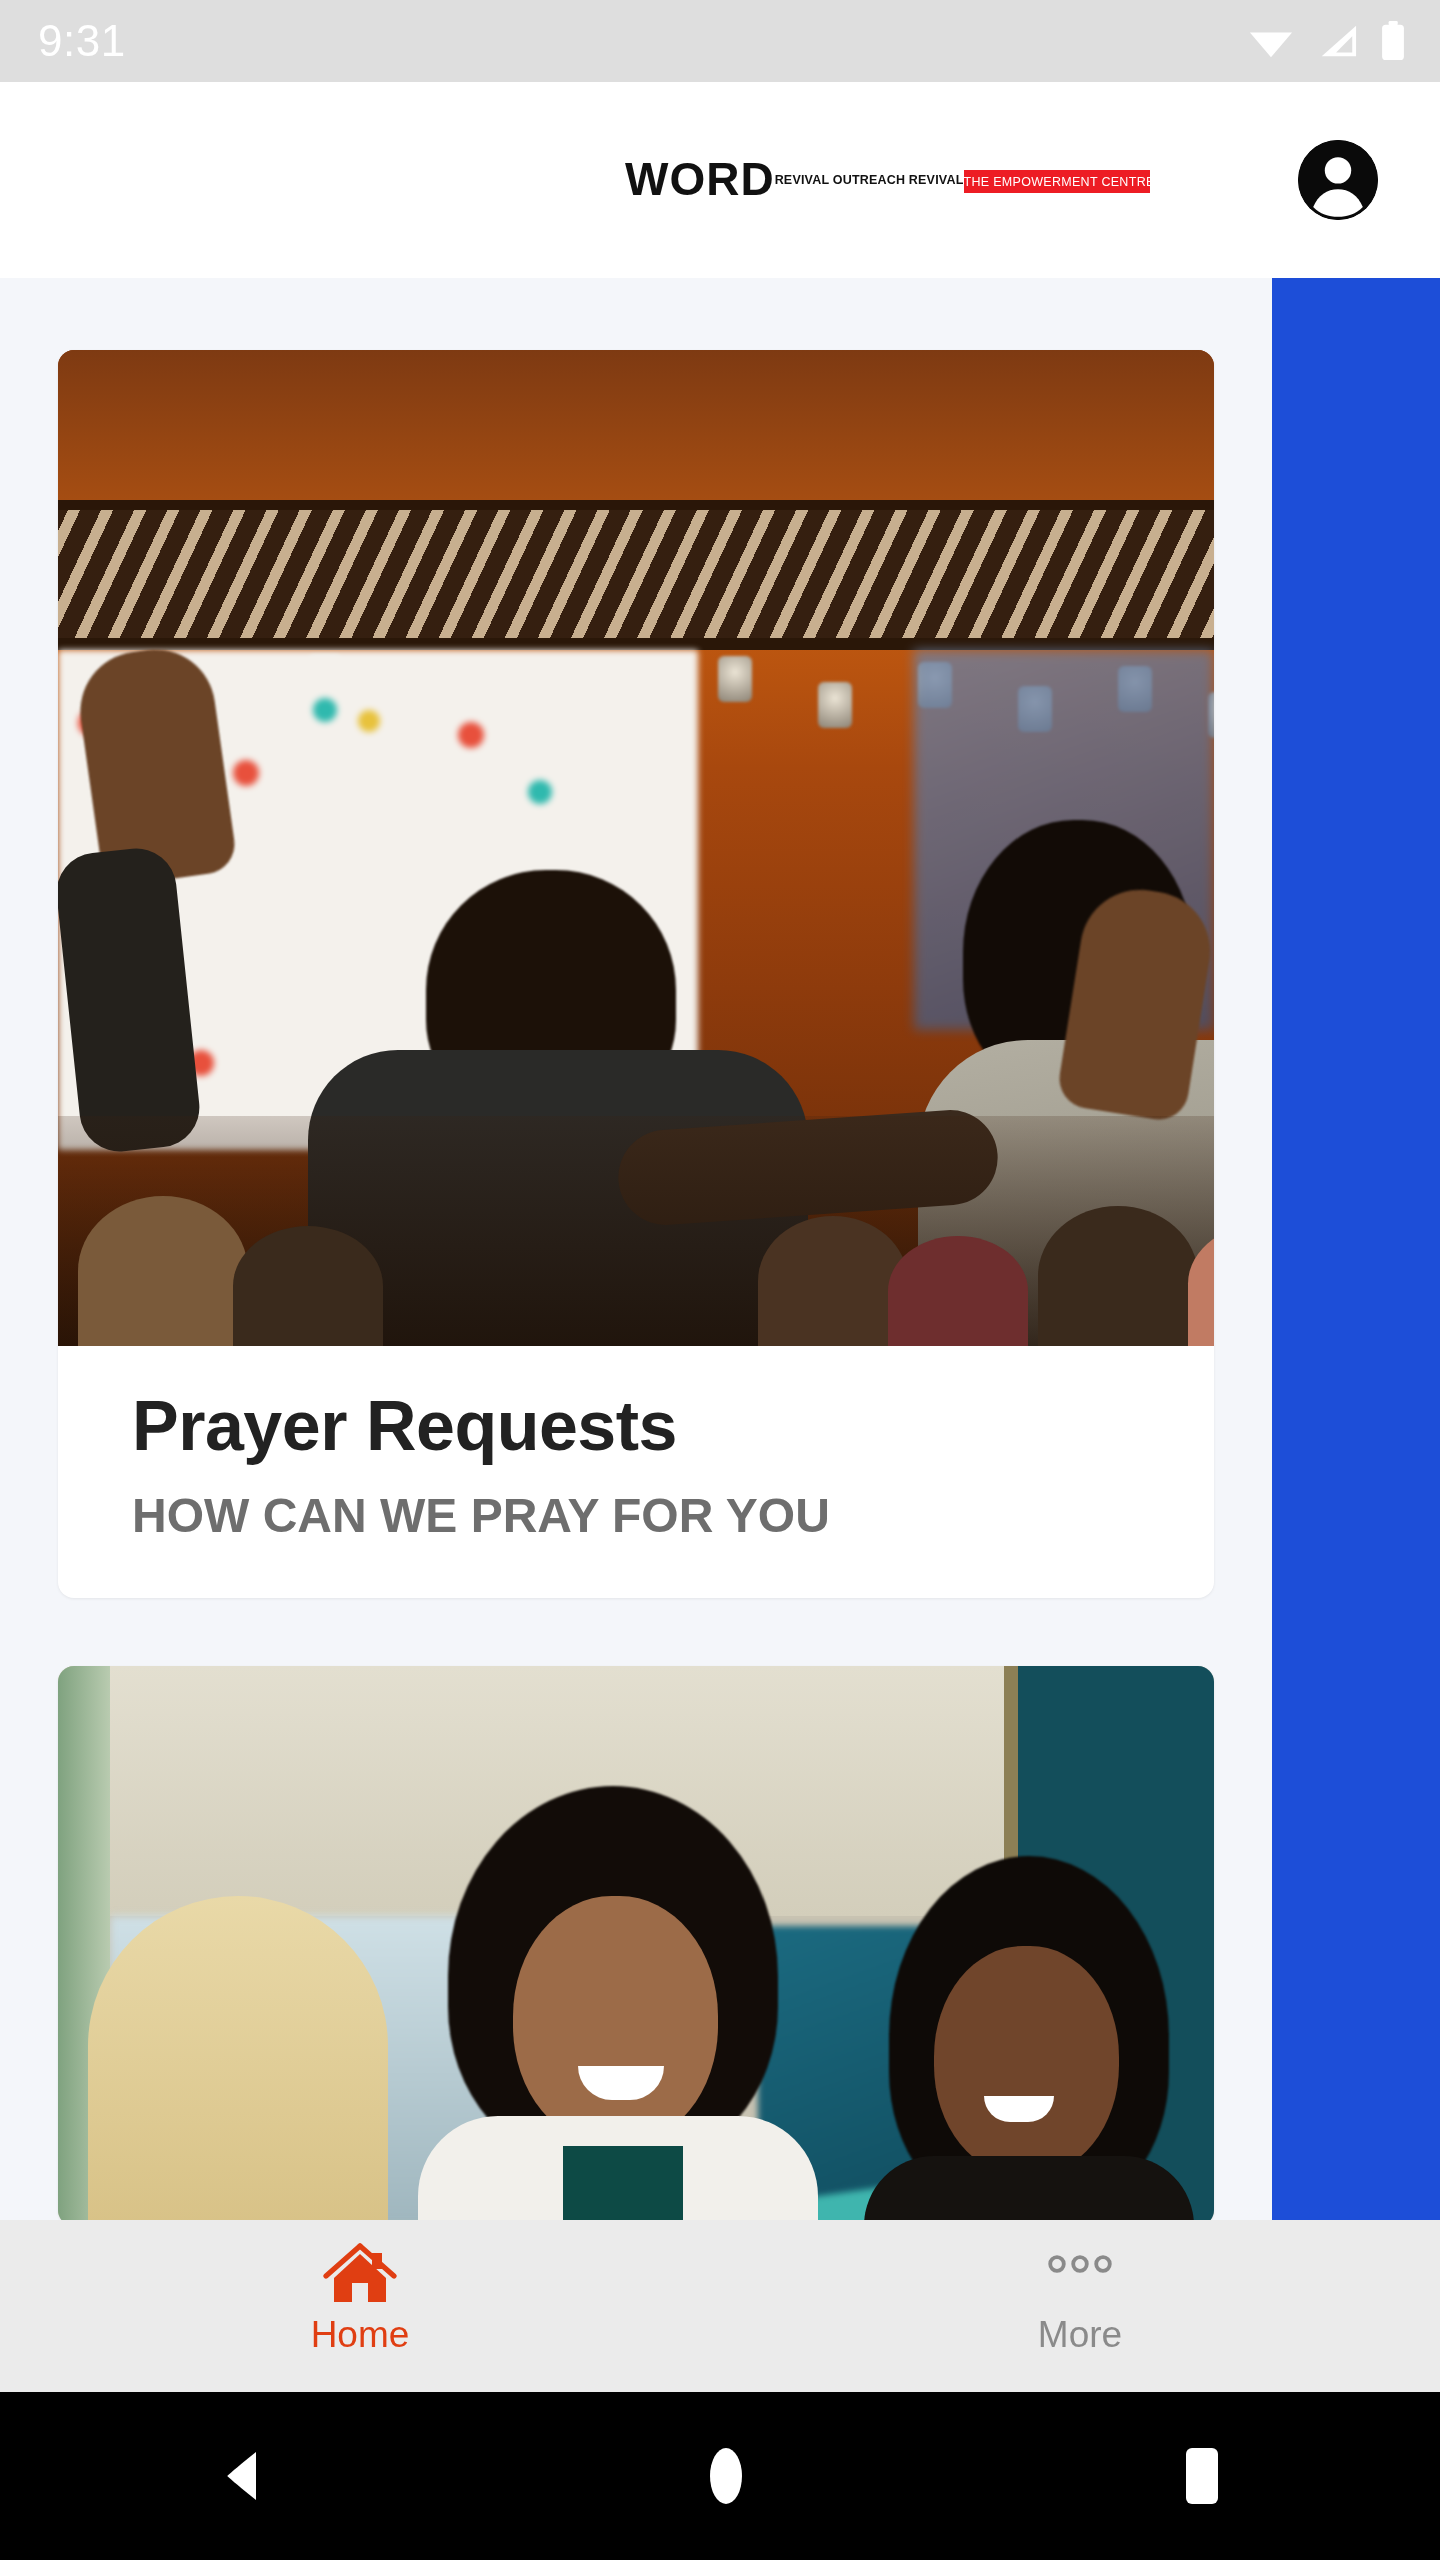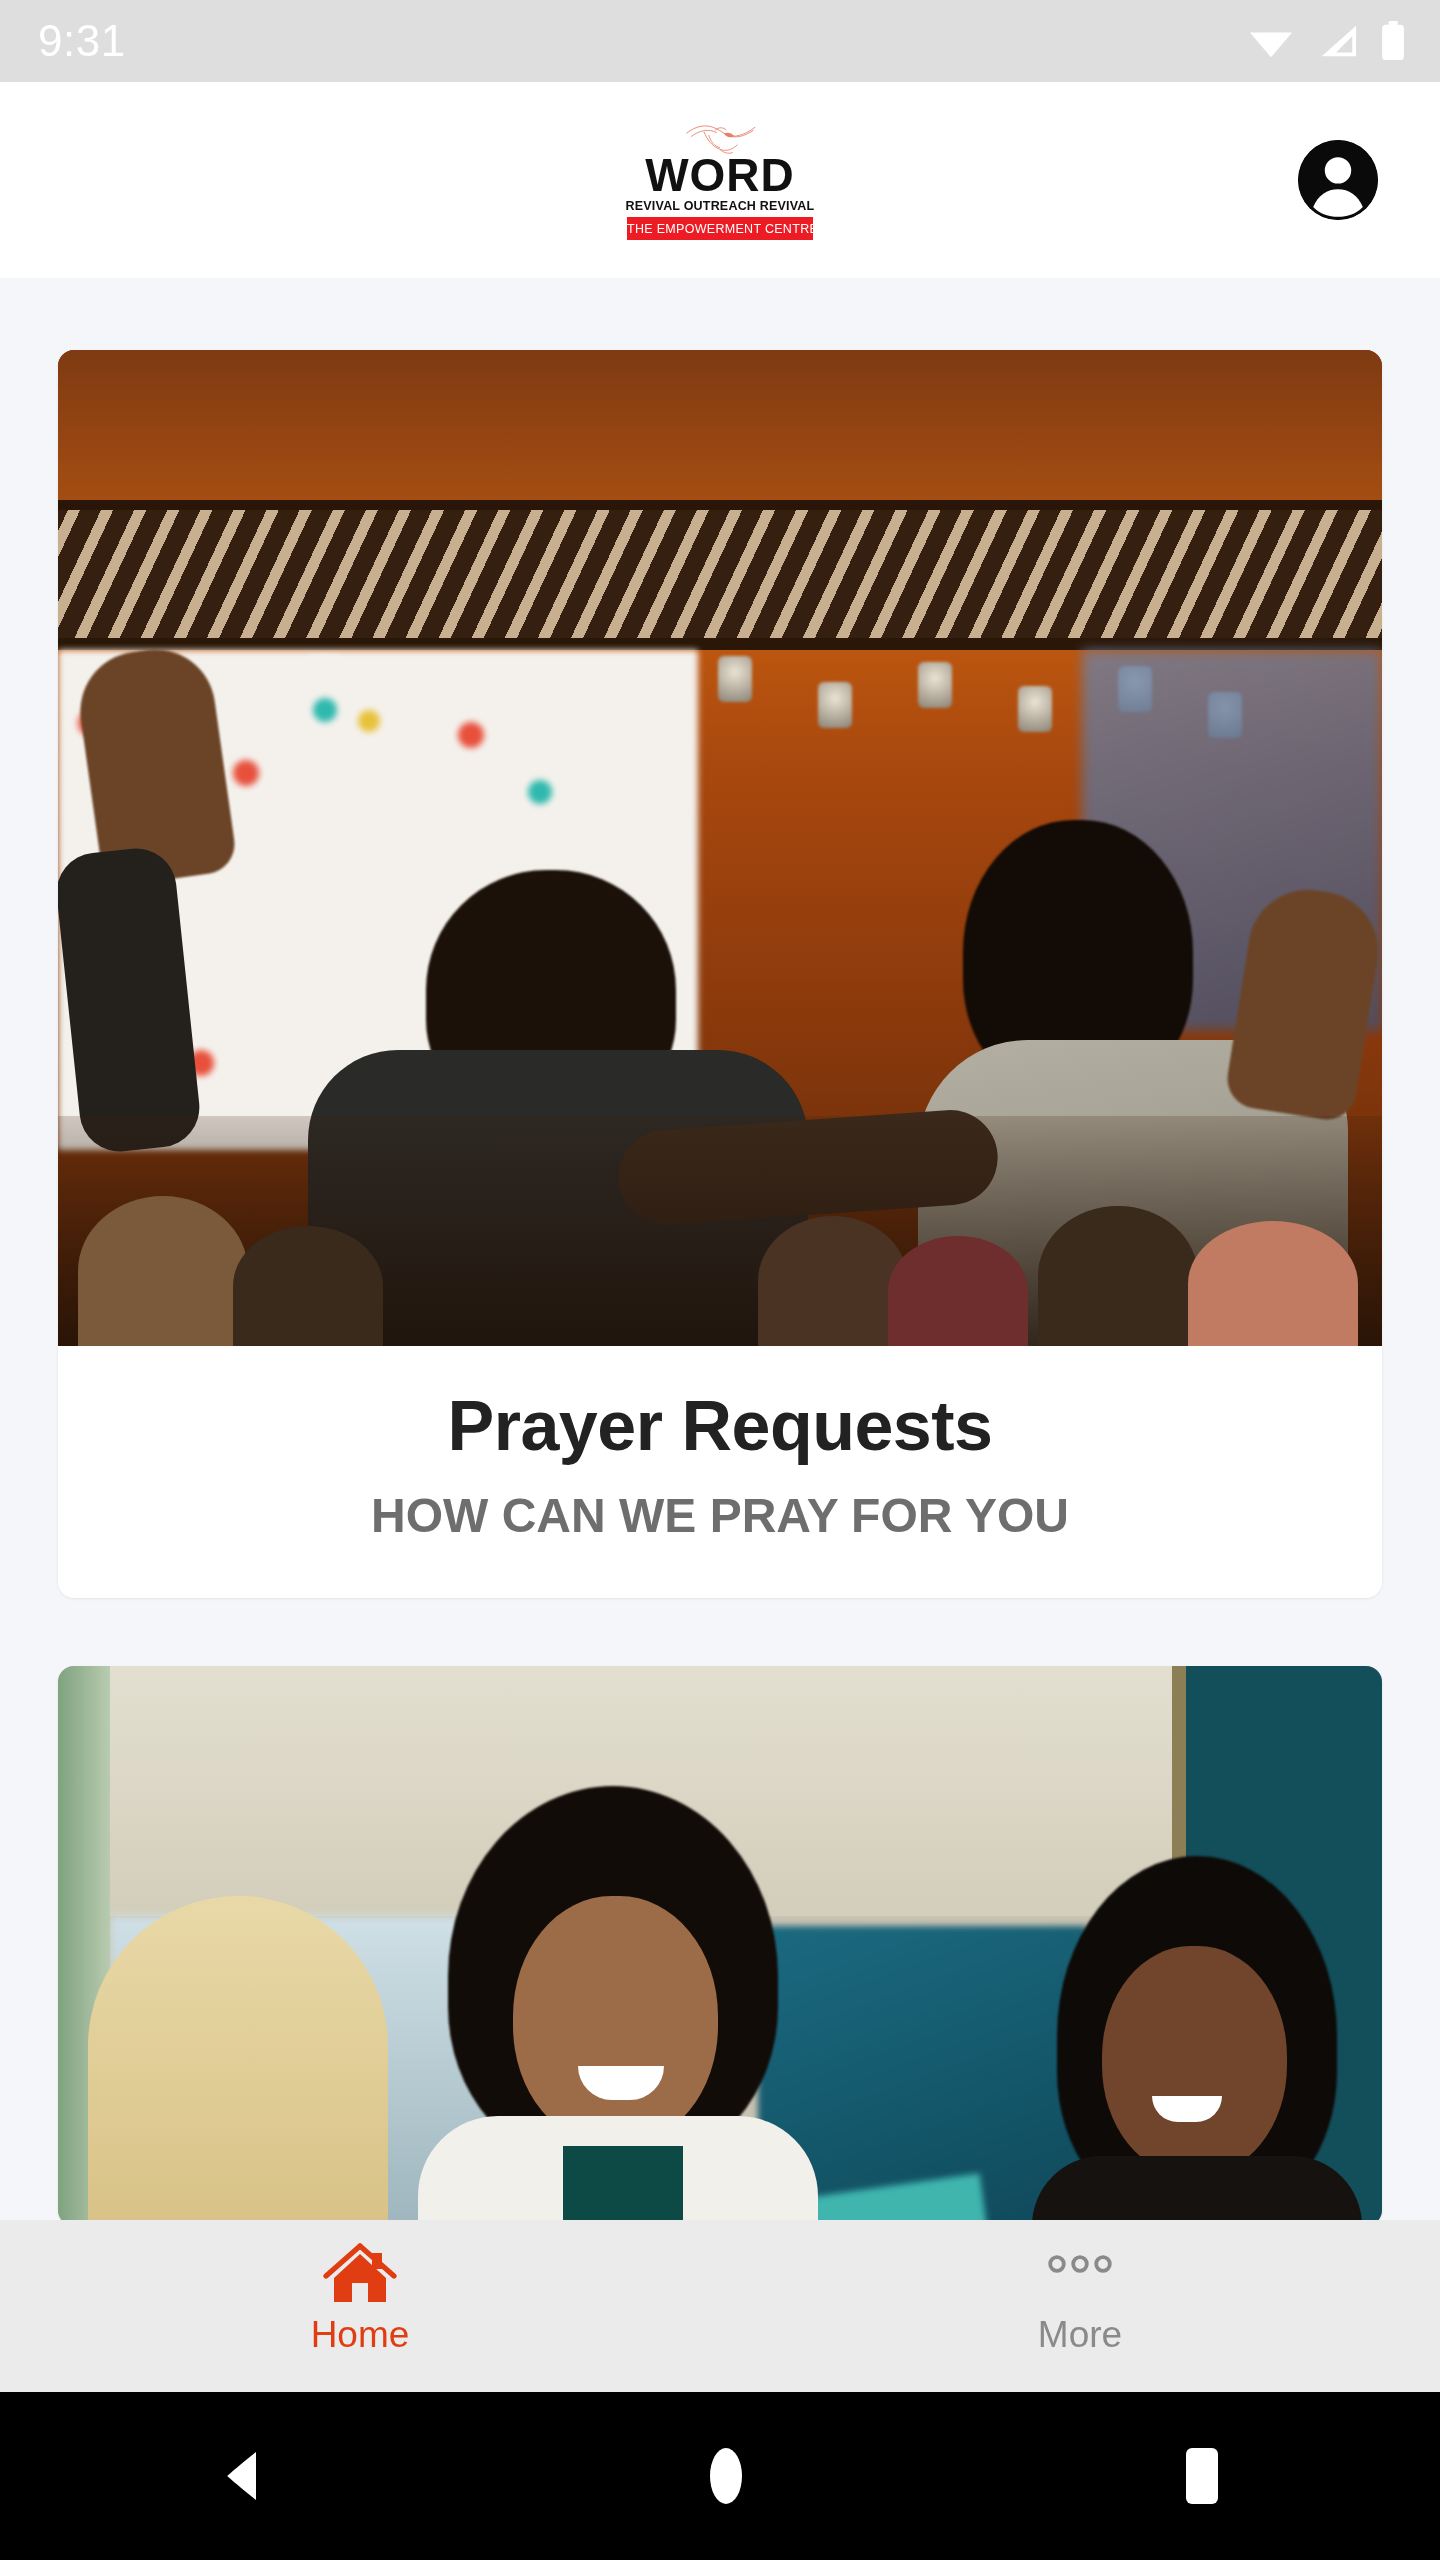--- a/index.html
+++ b/index.html
@@ -24,21 +24,21 @@
   }
   .status-icons { display:flex; align-items:center; gap:22px; }
 
   
   .appheader {
     position:absolute; top:82px; left:0; width:1440px; height:196px;
     background:#FFFFFF;
     display:flex; align-items:center; justify-content:center;
   }
   .logo-wrap {
-    display:flex; flex-direction:column; align-items:center;
+    display:flex; align-items:center;
     width:190px;
   }
   .logo-bird { width:80px; height:38px; margin-bottom:-4px; }
   .logo-word {
     font-family:"Liberation Sans", sans-serif;
     font-weight:700; font-size:46px; color:#111111;
     letter-spacing:1px; line-height:0.95;
   }
   .logo-sub {
     font-size:12.5px; font-weight:700; color:#111111;
@@ -56,22 +56,22 @@
   .avatar-btn {
     position:absolute; right:62px; top:50%; transform:translateY(-50%);
     width:80px; height:80px; border-radius:50%;
     background:#0A0A0A;
     display:flex; align-items:flex-end; justify-content:center;
     overflow:hidden; cursor:pointer;
   }
 
   
   .content {
-    position:absolute; top:278px; left:0; width:1440px; height:1942px;
-    background:#F4F6FA; overflow:hidden;text-align:center;
+    position:absolute; top:278px; left:0; width:1272px; height:1942px;
+    background:#F4F6FA; overflow:hidden;
   }
   .card {
     margin:72px 58px 0 58px;
     background:#FFFFFF;
     border-radius:16px;
     overflow:hidden;
     box-shadow:0 1px 3px rgba(0,0,0,0.07);
   }
   .card-img { width:100%; height:996px; position:relative; overflow:hidden; }
   .card-body { padding:44px 74px 56px 74px; }

